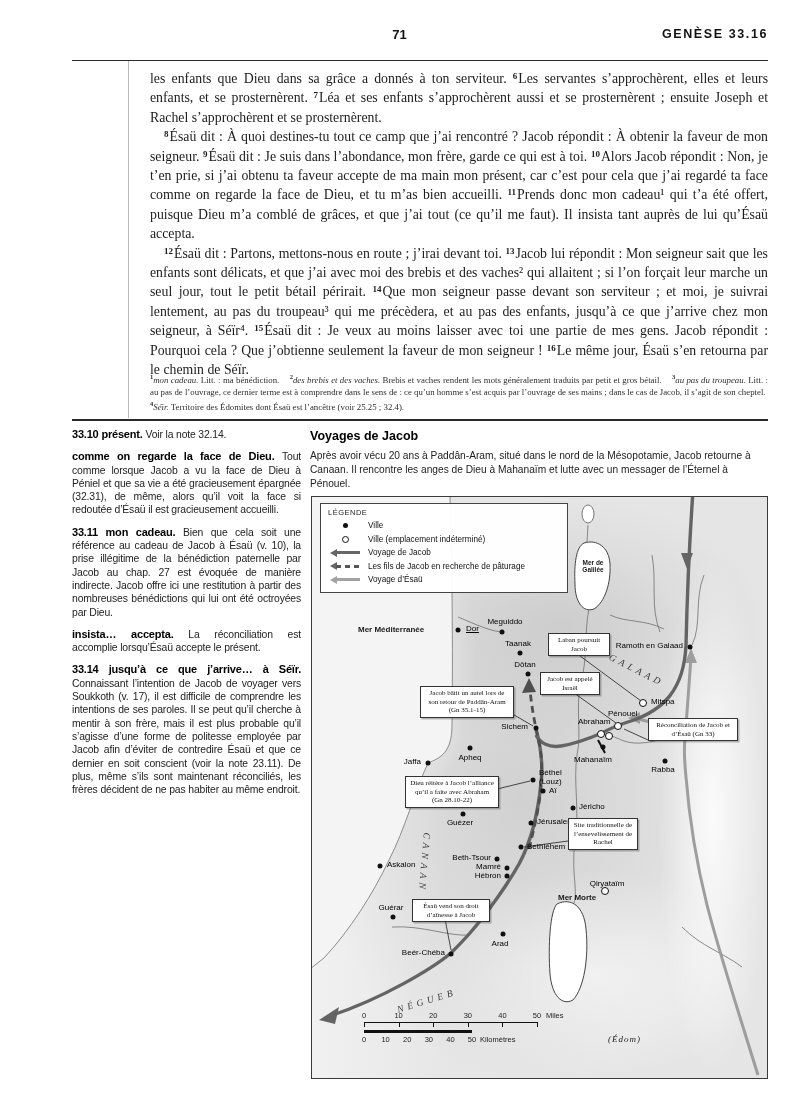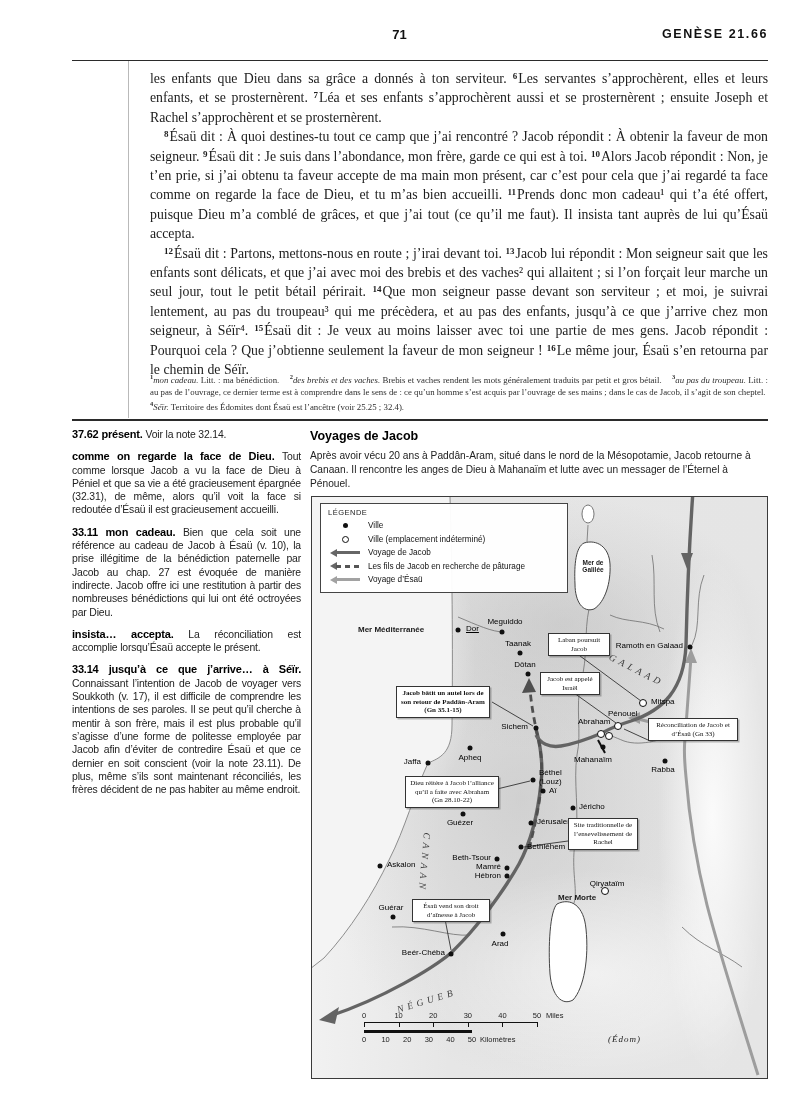--- a/index.html
+++ b/index.html
@@ -91,34 +91,34 @@
 
   
   #scalebar{position:absolute;left:52px;top:514px;width:240px;height:38px;
     font:7.5px "Liberation Sans",sans-serif;color:#222;}
   .sb{position:absolute;}
 </style>
 </head>
 <body>
 
 <div class="page-number">71</div>
-<div class="book-ref">GENÈSE 21.66</div>
+<div class="book-ref">GENÈSE 33.16</div>
 <div class="rule-top"></div>
 <div class="rule-vert"></div>
 <div class="rule-mid"></div>
 
 <div id="scripture">
     <p class="vp">les enfants que Dieu dans sa grâce a donnés à ton serviteur. <sup class="v">6</sup>Les servantes s’approchèrent, elles et leurs enfants, et se prosternèrent. <sup class="v">7</sup>Léa et ses enfants s’approchèrent aussi et se prosternèrent ; ensuite Joseph et Rachel s’approchèrent et se prosternèrent.</p>
     <p class="vp ind"><sup class="v">8</sup>Ésaü dit : À quoi destines-tu tout ce camp que j’ai rencontré ? Jacob répondit : À obtenir la faveur de mon seigneur. <sup class="v">9</sup>Ésaü dit : Je suis dans l’abondance, mon frère, garde ce qui est à toi. <sup class="v">10</sup>Alors Jacob répondit : Non, je t’en prie, si j’ai obtenu ta faveur accepte de ma main mon présent, car c’est pour cela que j’ai regardé ta face comme on regarde la face de Dieu, et tu m’as bien accueilli. <sup class="v">11</sup>Prends donc mon cadeau¹ qui t’a été offert, puisque Dieu m’a comblé de grâces, et que j’ai tout (ce qu’il me faut). Il insista tant auprès de lui qu’Ésaü accepta.</p>
     <p class="vp ind"><sup class="v">12</sup>Ésaü dit : Partons, mettons-nous en route ; j’irai devant toi. <sup class="v">13</sup>Jacob lui répondit : Mon seigneur sait que les enfants sont délicats, et que j’ai avec moi des brebis et des vaches² qui allaitent ; si l’on forçait leur marche un seul jour, tout le petit bétail périrait. <sup class="v">14</sup>Que mon seigneur passe devant son serviteur ; et moi, je suivrai lentement, au pas du troupeau³ qui me précèdera, et au pas des enfants, jusqu’à ce que j’arrive chez mon seigneur, à Séïr⁴. <sup class="v">15</sup>Ésaü dit : Je veux au moins laisser avec toi une partie de mes gens. Jacob répondit : Pourquoi cela ? Que j’obtienne seulement la faveur de mon seigneur ! <sup class="v">16</sup>Le même jour, Ésaü s’en retourna par le chemin de Séïr.</p>
   </div>
 <div id="footnotes"><span class="fn-item"><sup>1</sup><span class="fn-lead">mon cadeau. </span>Litt. : ma bénédiction. </span><span class="fn-item"><sup>2</sup><span class="fn-lead">des brebis et des vaches. </span>Brebis et vaches rendent les mots généralement traduits par petit et gros bétail. </span><span class="fn-item"><sup>3</sup><span class="fn-lead">au pas du troupeau. </span>Litt. : au pas de l’ouvrage, ce dernier terme est à comprendre dans le sens de : ce qu’un homme s’est acquis par l’ouvrage de ses mains ; dans le cas de Jacob, il s’agit de son cheptel. </span><span class="fn-item"><sup>4</sup><span class="fn-lead">Séïr. </span>Territoire des Édomites dont Ésaü est l’ancêtre (voir 25.25 ; 32.4). </span></div>
 
 <div id="notes">
-    <p class="note"><b>37.62 présent. </b>Voir la note 32.14.</p>
+    <p class="note"><b>33.10 présent. </b>Voir la note 32.14.</p>
     <p class="note"><b>comme on regarde la face de Dieu. </b>Tout comme lorsque Jacob a vu la face de Dieu à Péniel et que sa vie a été gracieusement épargnée (32.31), de même, alors qu’il voit la face si redoutée d’Ésaü il est gracieusement accueilli.</p>
     <p class="note"><b>33.11 mon cadeau. </b>Bien que cela soit une référence au cadeau de Jacob à Ésaü (v. 10), la prise illégitime de la bénédiction paternelle par Jacob au chap. 27 est évoquée de manière indirecte. Jacob offre ici une restitution à partir des nombreuses bénédictions qui lui ont été octroyées par Dieu.</p>
     <p class="note"><b>insista… accepta. </b>La réconciliation est accomplie lorsqu’Ésaü accepte le présent.</p>
     <p class="note"><b>33.14 jusqu’à ce que j’arrive… à Séïr. </b>Connaissant l’intention de Jacob de voyager vers Soukkoth (v. 17), il est difficile de comprendre les intentions de ses paroles. Il se peut qu’il cherche à mentir à son frère, mais il est plus probable qu’il s’agisse d’une forme de politesse employée par Jacob afin d’éviter de contredire Ésaü et que ce dernier en soit conscient (voir la note 23.11). De plus, même s’ils sont maintenant réconciliés, les frères décident de ne pas habiter au même endroit.</p>
   </div>
 
 <div id="feature">
   <p id="map-title">Voyages de Jacob</p>
   <p id="map-intro">Après avoir vécu 20 ans à Paddân-Aram, situé dans le nord de la Mésopotamie, Jacob retourne à Canaan. Il rencontre les anges de Dieu à Mahanaïm et lutte avec un messager de l’Éternel à Pénouel.</p>
 </div>
@@ -235,21 +235,21 @@
       <div class="city-label a-m" style="left: 295px; top: 383px;">Qiryataïm</div>
       <div class="map-label sea" style="left: 46px; top: 128px;">Mer Méditerranée</div>
       <div class="map-label sea small" style="left: 281px; top: 62px; transform: translateX(-50%);">Mer de<br>Galilée</div>
       <div class="map-label sea" style="left: 246px; top: 396px;">Mer Morte</div>
       <div class="map-label region" style="left: 300px; top: 155px; transform-origin: 0px 0px; transform: rotate(27deg);">GALAAD</div>
       <div class="map-label region" style="left: 120px; top: 336px; transform-origin: 0px 0px; transform: rotate(95deg);">CANAAN</div>
       <div class="map-label region" style="left: 84px; top: 508px; transform-origin: 0px 0px; transform: rotate(-17deg);">NÉGUEB</div>
       <div class="map-label edom" style="left: 296px; top: 537px;">(Édom)</div>
       <div class="callout" style="left: 236px; top: 136px; width: 54px;">Laban poursuit Jacob</div>
       <div class="callout" style="left: 228px; top: 175px; width: 52px;">Jacob est appelé Israël</div>
-      <div class="callout" style="left: 84px; top: 189px; width: 86px; font-weight: bold;">Jacob bâtit un autel lors de son retour de Paddân-Aram (Gn 35.1-15)</div>
+      <div class="callout" style="left: 108px; top: 189px; width: 86px;">Jacob bâtit un autel lors de son retour de Paddân-Aram (Gn 35.1-15)</div>
       <div class="callout" style="left: 93px; top: 279px; width: 86px;">Dieu réitère à Jacob l’alliance qu’il a faite avec Abraham (Gn 28.10-22)</div>
       <div class="callout" style="left: 256px; top: 321px; width: 62px;">Site traditionnelle de l’ensevelissement de Rachel</div>
       <div class="callout" style="left: 336px; top: 221px; width: 82px;">Réconciliation de Jacob et d’Ésaü (Gn 33)</div>
       <div class="callout" style="left: 100px; top: 402px; width: 70px;">Ésaü vend son droit d’aînesse à Jacob</div>
     </div>
 
   <div id="legend">
     <div id="legend-title">LÉGENDE</div>
     <div id="legend-items">
         <div class="leg-row">

